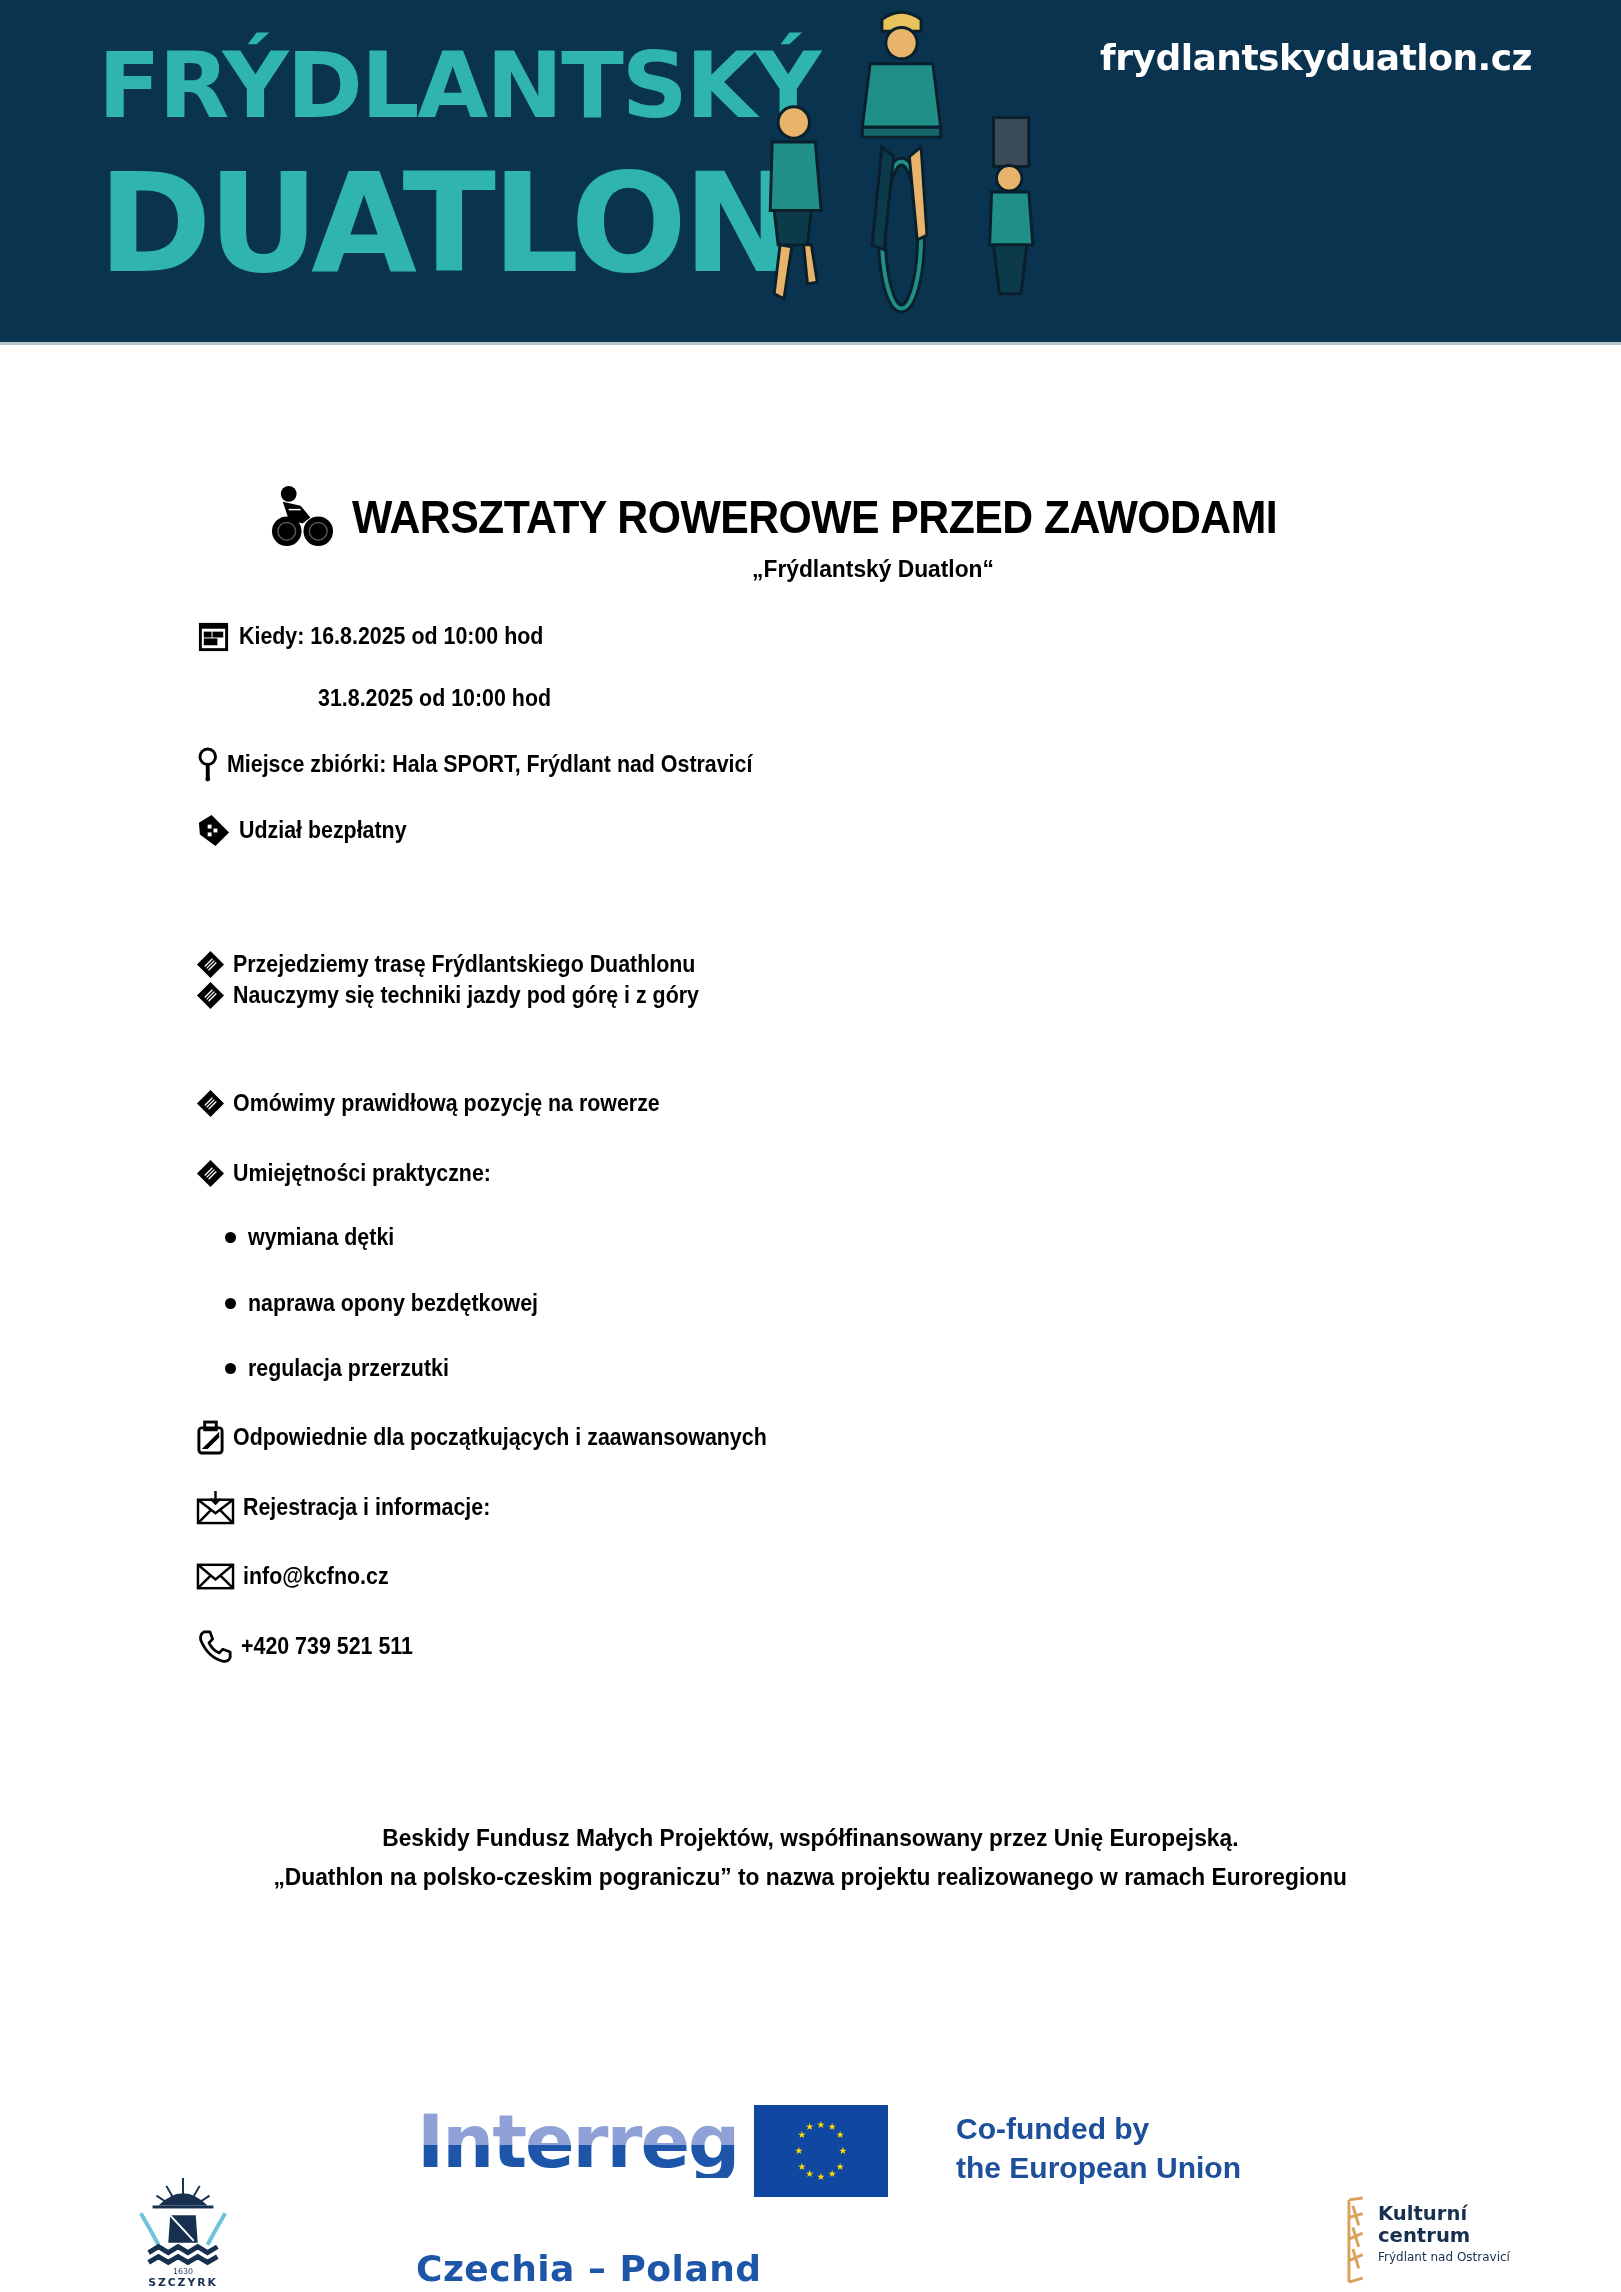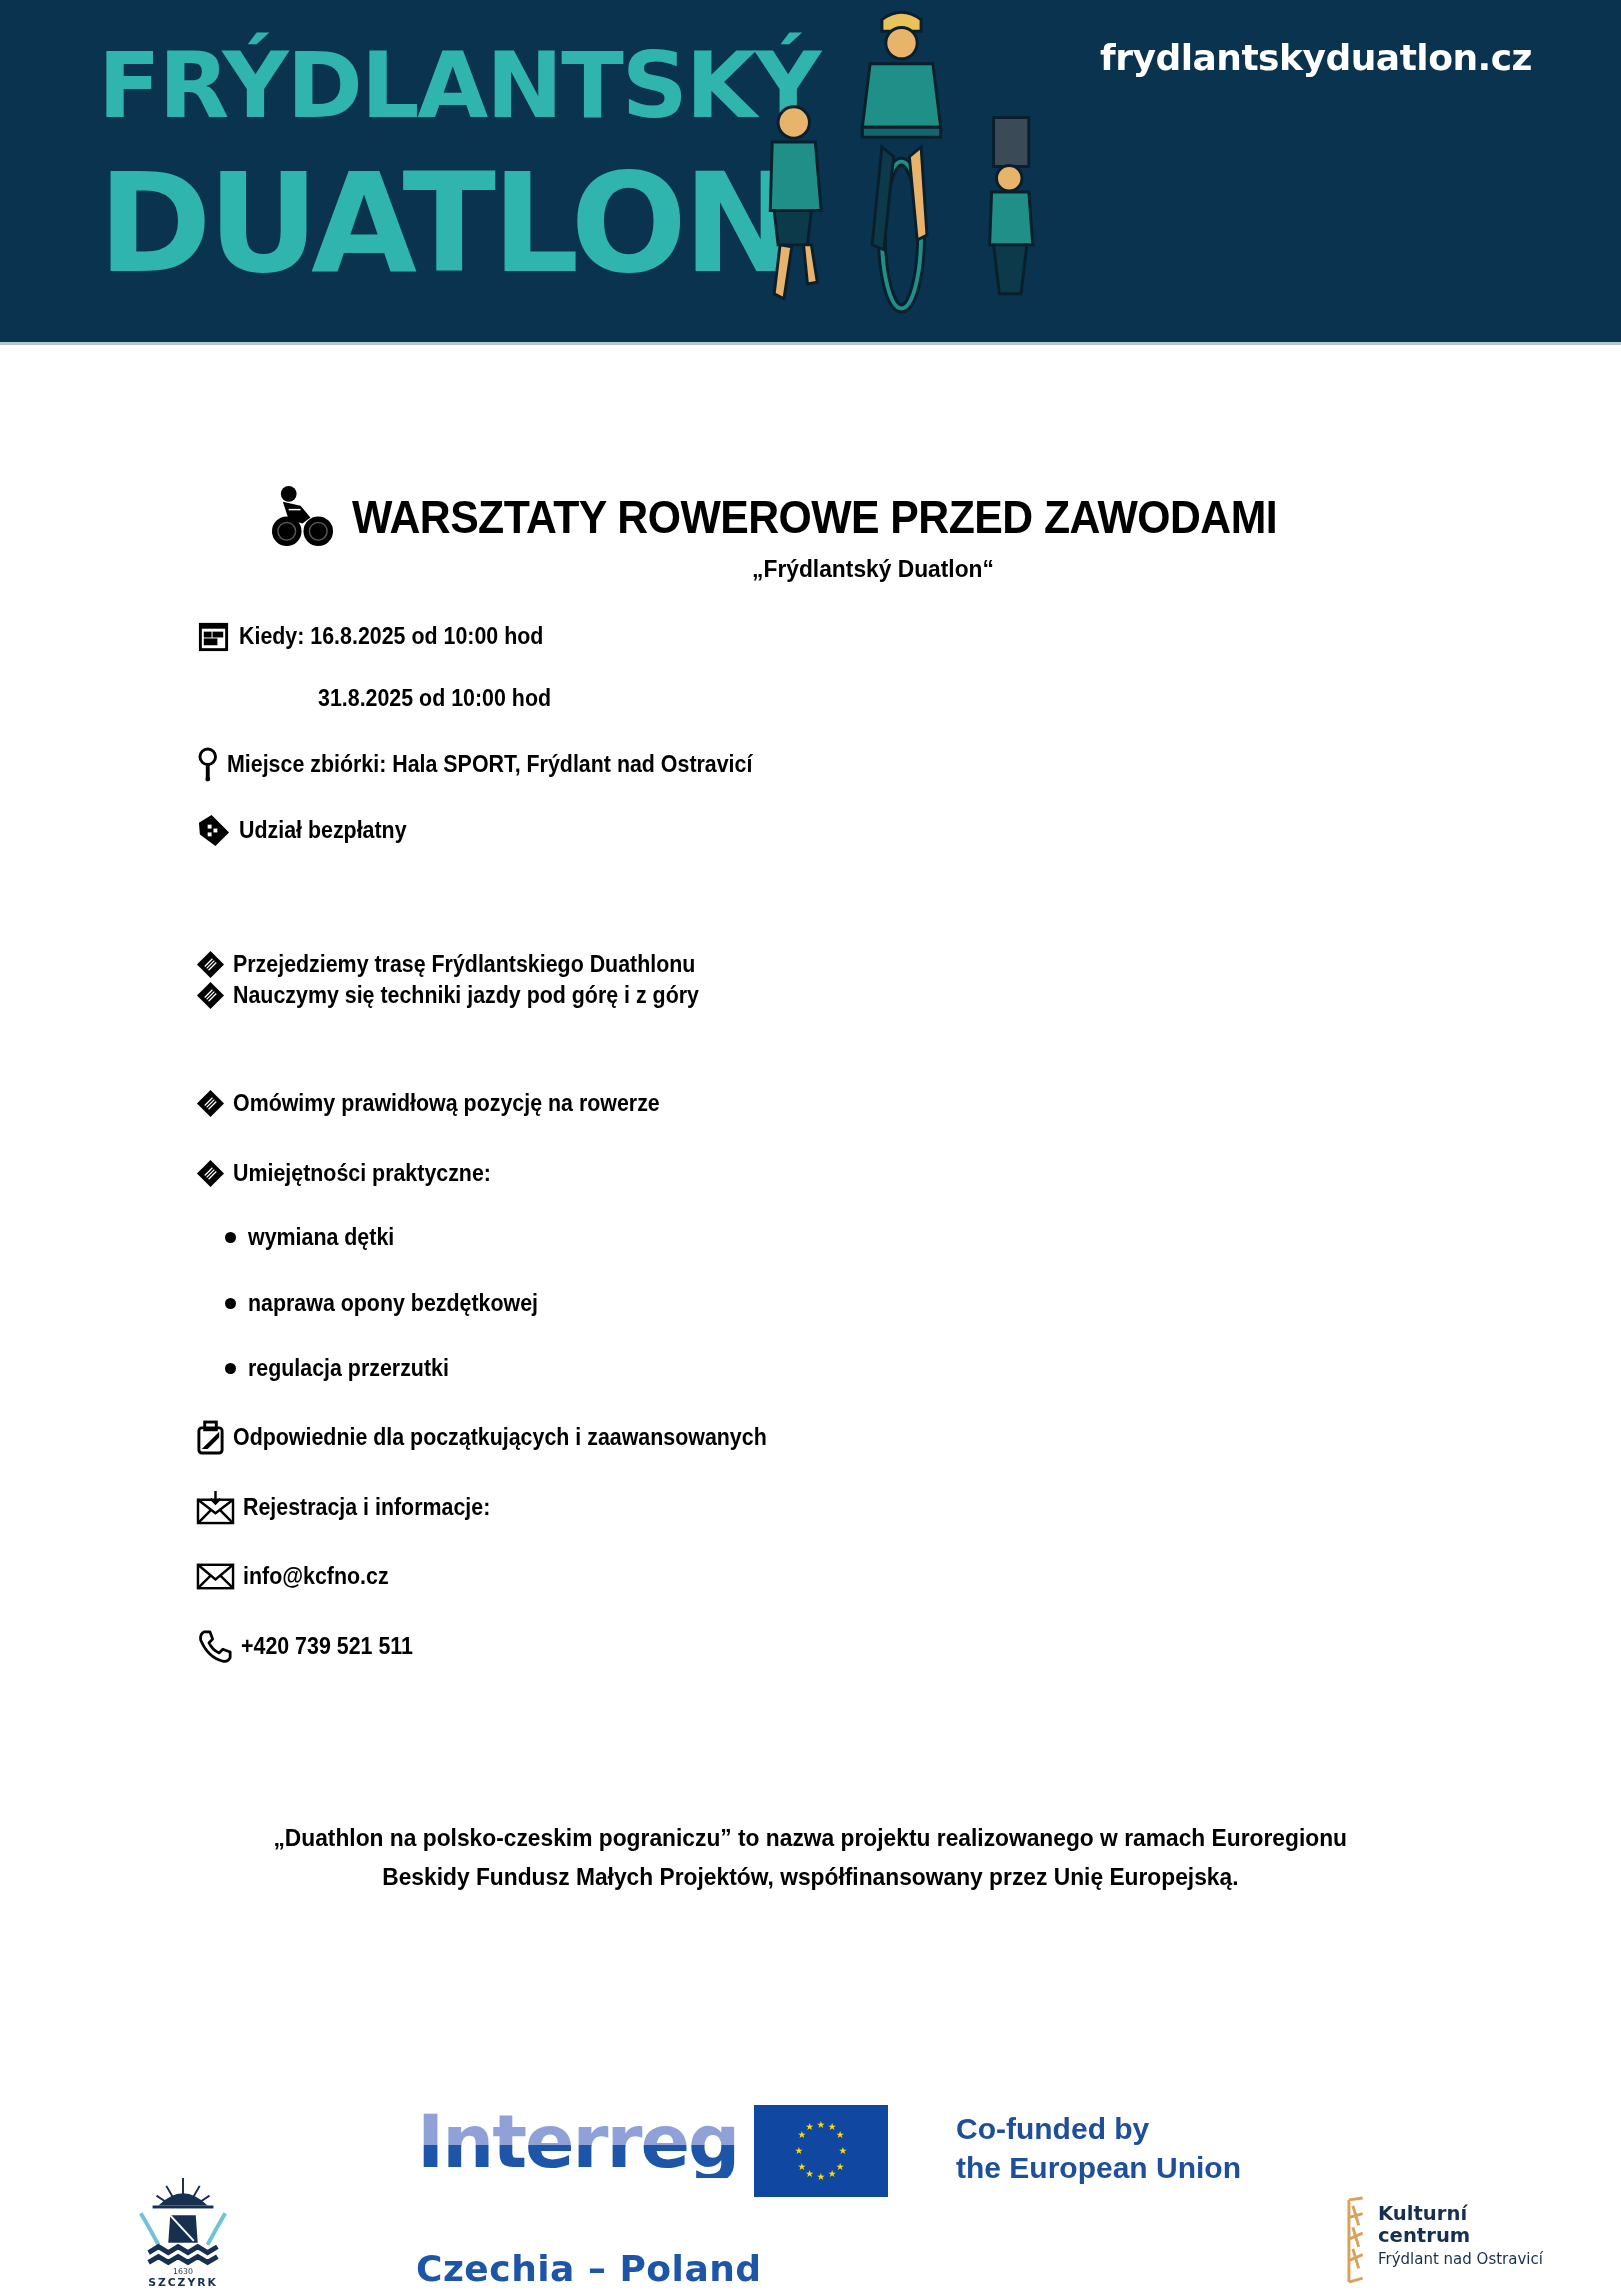--- a/index.html
+++ b/index.html
@@ -70,21 +70,21 @@
       font-weight: bold; font-size: 30px; line-height: 39px; margin-left: 46px;
     }
     .czpl {
       position: absolute; left: 416px; top: 2248px; color: #1d56a8; font-family: "DejaVu Sans", sans-serif;
       font-weight: bold; font-size: 36px; letter-spacing: 0.5px;
     }
     .szczyrk { position: absolute; left: 129px; top: 2176px; width: 108px; height: 113px; }
     .kc-mark { position: absolute; left: 1345px; top: 2196px; width: 21.6px; height: 90px; }
     .kc-text { position: absolute; left: 1378px; top: 2203px; color: #17304f; }
     .kc-t1 { font-family: "DejaVu Sans", sans-serif; font-weight: bold; font-size: 19.6px; line-height: 21.6px; }
-    .kc-t2 { font-family: "DejaVu Sans", sans-serif; font-size: 15px; margin-top: 3.9px; }
+    .kc-t2 { font-family: "DejaVu Sans", sans-serif; font-size: 12px; margin-top: 3.9px; }
   </style>
 </head>
 <body>
 
 <div class="banner">
   <div class="brand-1">FRÝDLANTSKÝ</div>
   <div class="brand-2">DUATLON</div>
   <div class="site-url">frydlantskyduatlon.cz</div>
 
   <svg class="hero-art" viewBox="0 0 360 340">
@@ -256,22 +256,22 @@
 <div class="line" style="top:1627px;">
   <span class="ico" style="width:37px;">
     <svg viewBox="0 0 38 38">
         <path d="M8 3 L14 3 L17 11 L13 15 Q17 23 24 26 L28 22 L36 25 L36 31 Q34 36 28 35 Q12 31 4 12 Q3 5 8 3 Z" fill="none" stroke="#000" stroke-width="3" stroke-linejoin="round"></path>
       </svg>
   </span>
   <span class="txt">+420 739 521 511</span>
 </div>
 
 <div class="note">
+  <div><span>Beskidy Fundusz Małych Projektów, współfinansowany przez Unię Europejską.</span></div>
   <div><span>„Duathlon na polsko-czeskim pograniczu” to nazwa projektu realizowanego w ramach Euroregionu</span></div>
-  <div><span>Beskidy Fundusz Małych Projektów, współfinansowany przez Unię Europejską.</span></div>
 </div>
 
 <svg class="szczyrk" viewBox="0 0 110 115">
   <path d="M30 30 Q55 5 80 30 Z" fill="#17304f"></path>
   <g stroke="#17304f" stroke-width="2">
       <path d="M55 2 L55 22 M38 10 L46 24 M72 10 L64 24 M28 20 L40 28 M82 20 L70 28"></path>
     </g>
   <rect x="24" y="30" width="62" height="3" fill="#17304f"></rect>
   <path d="M42 40 L68 40 L70 68 L40 68 Z" fill="#17304f"></path>
   <path d="M42 40 L66 66" stroke="#fff" stroke-width="2"></path>

